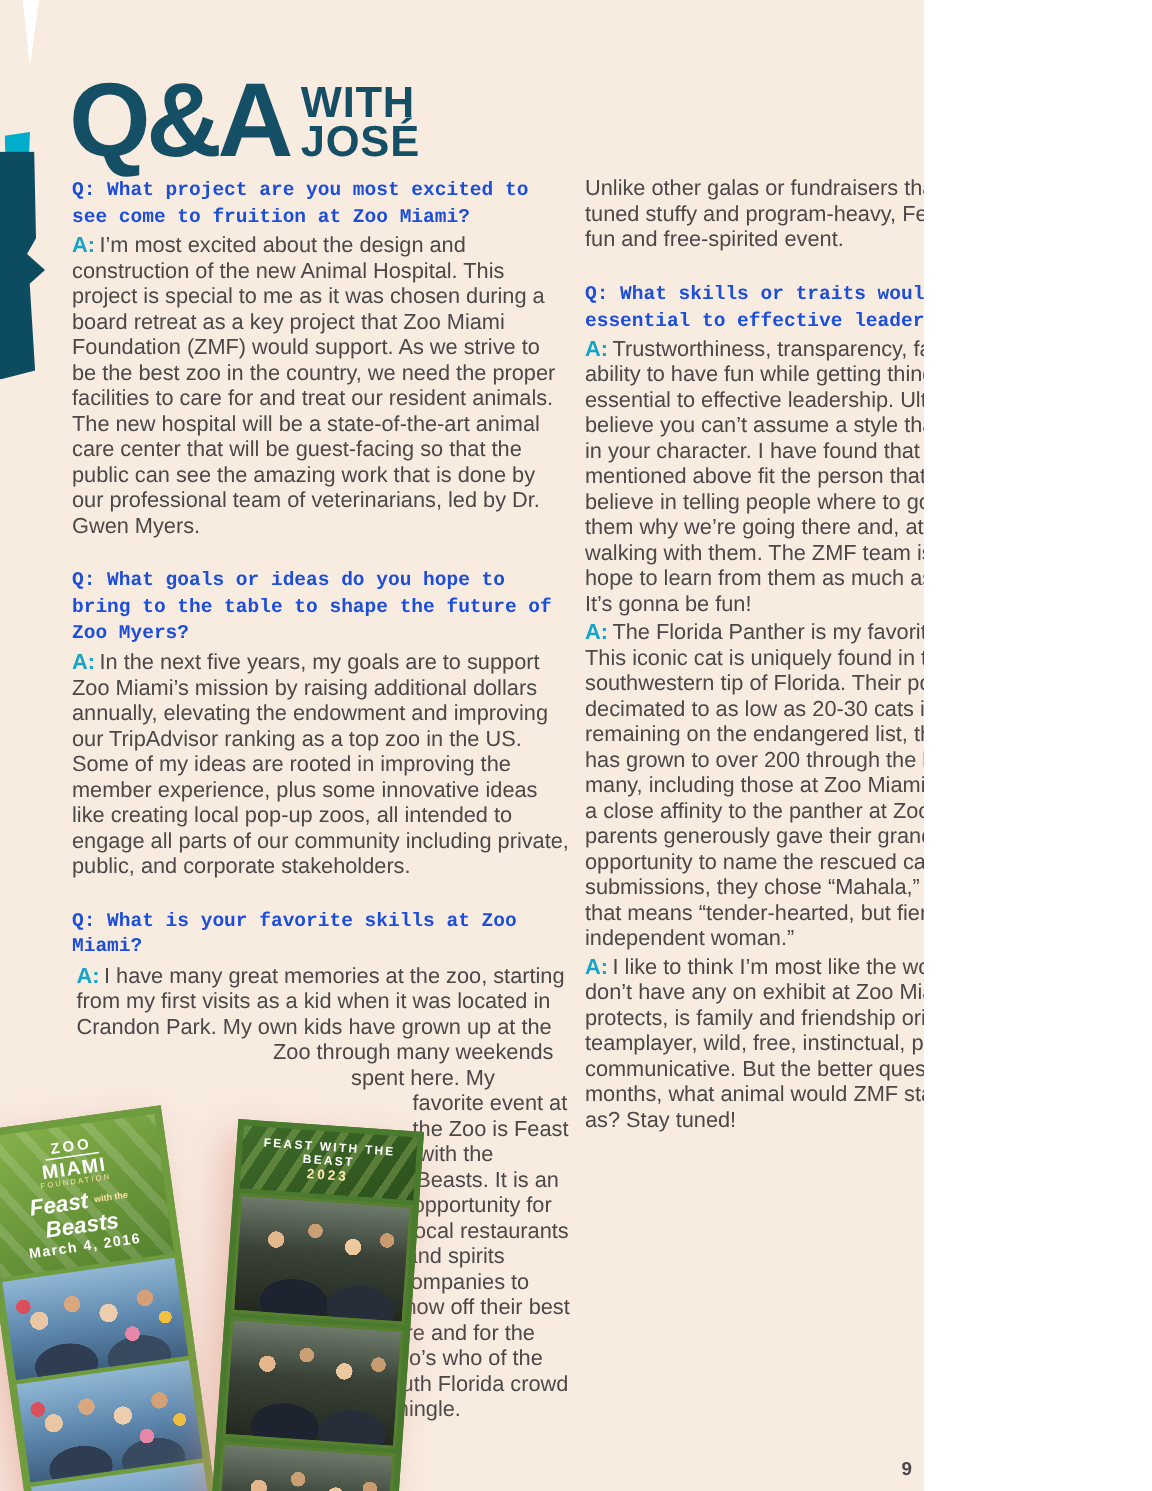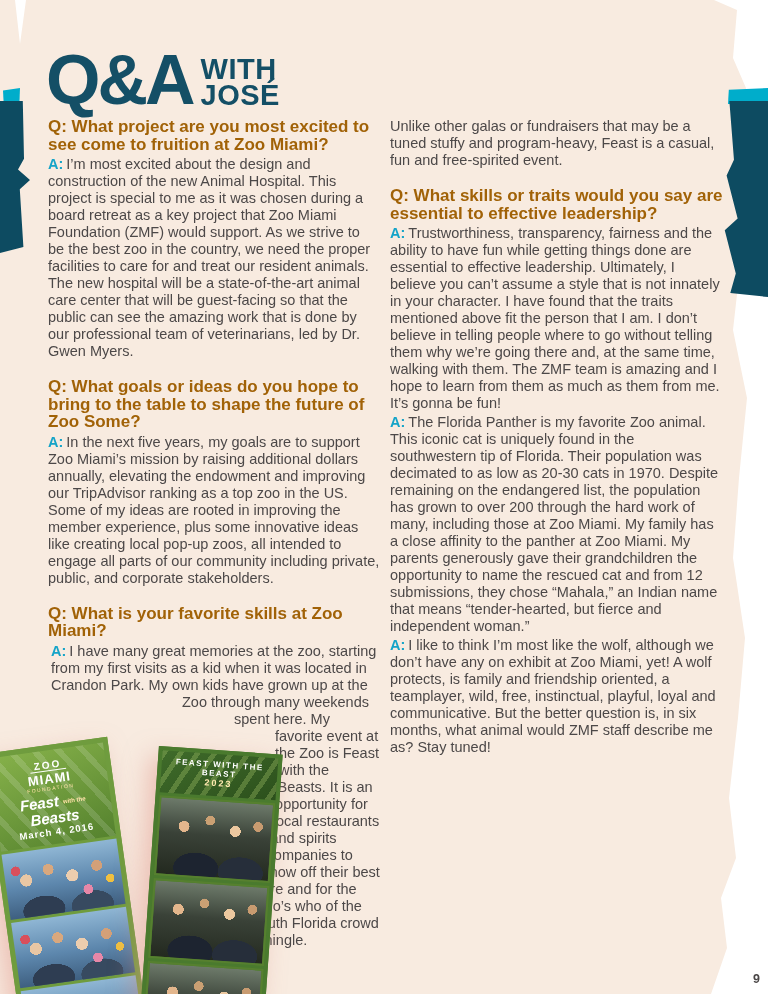--- a/index.html
+++ b/index.html
@@ -1,16 +1,16 @@
 <!DOCTYPE html>
 <html><head>
 <meta charset="utf-8">
 <style>
   html,body{margin:0;padding:0;background:#ffffff;}
-  .stage{position:relative;width:768px;height:994px;overflow:hidden;background:#ffffff;
+  .stage{position:relative;width:616px;height:994px;overflow:hidden;background:#ffffff;
          font-family:"Liberation Sans", sans-serif;}
   
   .page{position:absolute;inset:0;background:#f8ebe0;
     clip-path:polygon(0 0,15px 0,20px 44px,26px 0,714px 0,737px 10px,733px 58px,746px 88px,
       737px 158px,742px 250px,733px 330px,747px 398px,739px 478px,733px 558px,745px 638px,
       738px 718px,729px 798px,736px 858px,721px 898px,727px 948px,711px 994px,0 994px);}
   
   .band{position:absolute;}
   .band-cyan-left{left:3px;top:88px;width:17px;height:17px;background:#00adcb;
     clip-path:polygon(0 15%,100% 0,96% 100%,4% 92%);}
@@ -22,21 +22,21 @@
     clip-path:polygon(16% 0,100% 0,100% 100%,18% 98%,30% 88%,6% 66%,34% 60%,10% 38%,26% 30%);}
   
   .qa-head{position:absolute;left:46px;top:48px;color:#144f66;}
   .qa-big{font-size:70px;font-weight:900;letter-spacing:-3px;line-height:64px;display:inline-block;}
   .qa-with{display:inline-block;vertical-align:top;margin-left:8px;margin-top:8px;
     font-size:29px;font-weight:900;line-height:26px;letter-spacing:0.5px;}
   
   .col{position:absolute;top:118px;color:#4c4848;}
   .col1{left:48px;width:332px;}
   .col2{left:390px;width:334px;}
-  .q{margin:18px 0 3px 0;color:#a16207;font-size:17px;line-height:17.5px;font-weight:800;}
+  .q{margin:18px 0 3px 0;color:#1d4ed8;font-size:13px;line-height:17.5px;font-weight:800;font-family:Liberation Mono, monospace;}
   .q.first{margin-top:0;}
   .a, .p{margin:0 0 2px 0;font-size:14.5px;line-height:17px;}
   .p{margin-bottom:2px;}
   .alabel{color:#16a4c8;font-weight:800;margin-right:3px;}
   .wrap-shape{float:left;width:240px;height:300px;
     shape-outside:polygon(0 0,3px 0,3px 67px,134px 67px,134px 84px,186px 84px,186px 101px,
       227px 101px,227px 120px,231px 125px,222px 190px,200px 280px,192px 300px,0 300px);}
   
   .strip{position:absolute;box-shadow:-8px 10px 24px rgba(224,148,136,0.5);}
   .strip1{left:4px;top:744px;width:126px;height:320px;transform:rotate(-8deg);
@@ -96,21 +96,21 @@
 
   <div class="qa-head">
     <span class="qa-big">Q&amp;A</span><span class="qa-with"><span>WITH</span><br>
     <span>JOSÉ</span></span>
   </div>
 
   <div class="col col1">
     <h3 class="q first">Q: What project are you most excited to see come to fruition at Zoo Miami?</h3>
     <p class="a"><b class="alabel">A:</b><span>I’m most excited about the design and construction of the new Animal Hospital. This project is special to me as it was chosen during a board retreat as a key project that Zoo Miami Foundation (ZMF) would support. As we strive to be the best zoo in the country, we need the proper facilities to care for and treat our resident animals. The new hospital will be a state-of-the-art animal care center that will be guest-facing so that the public can see the amazing work that is done by our professional team of veterinarians, led by Dr. Gwen Myers.</span></p>
 
-    <h3 class="q">Q: What goals or ideas do you hope to bring to the table to shape the future of Zoo Some?</h3>
+    <h3 class="q">Q: What goals or ideas do you hope to bring to the table to shape the future of Zoo Myers?</h3>
     <p class="a"><b class="alabel">A:</b><span>In the next five years, my goals are to support Zoo Miami’s mission by raising additional dollars annually, elevating the endowment and improving our TripAdvisor ranking as a top zoo in the US. Some of my ideas are rooted in improving the member experience, plus some innovative ideas like creating local pop-up zoos, all intended to engage all parts of our community including private, public, and corporate stakeholders.</span></p>
 
     <h3 class="q">Q: What is your favorite skills at Zoo Miami?</h3>
     <p class="a"><span class="wrap-shape"></span><b class="alabel">A:</b><span>I have many great memories at the zoo, starting from my first visits as a kid when it was located in Crandon Park. My own kids have grown up at the Zoo through many weekends spent here. My favorite event at the Zoo is Feast with the Beasts. It is an opportunity for local restaurants and spirits companies to show off their best fare and for the who’s who of the South Florida crowd to mingle.</span></p>
   </div>
 
   <div class="col col2">
     <p class="p">Unlike other galas or fundraisers that may be a tuned stuffy and program-heavy, Feast is a casual, fun and free-spirited event.</p>
 
     <h3 class="q">Q: What skills or traits would you say are essential to effective leadership?</h3>

